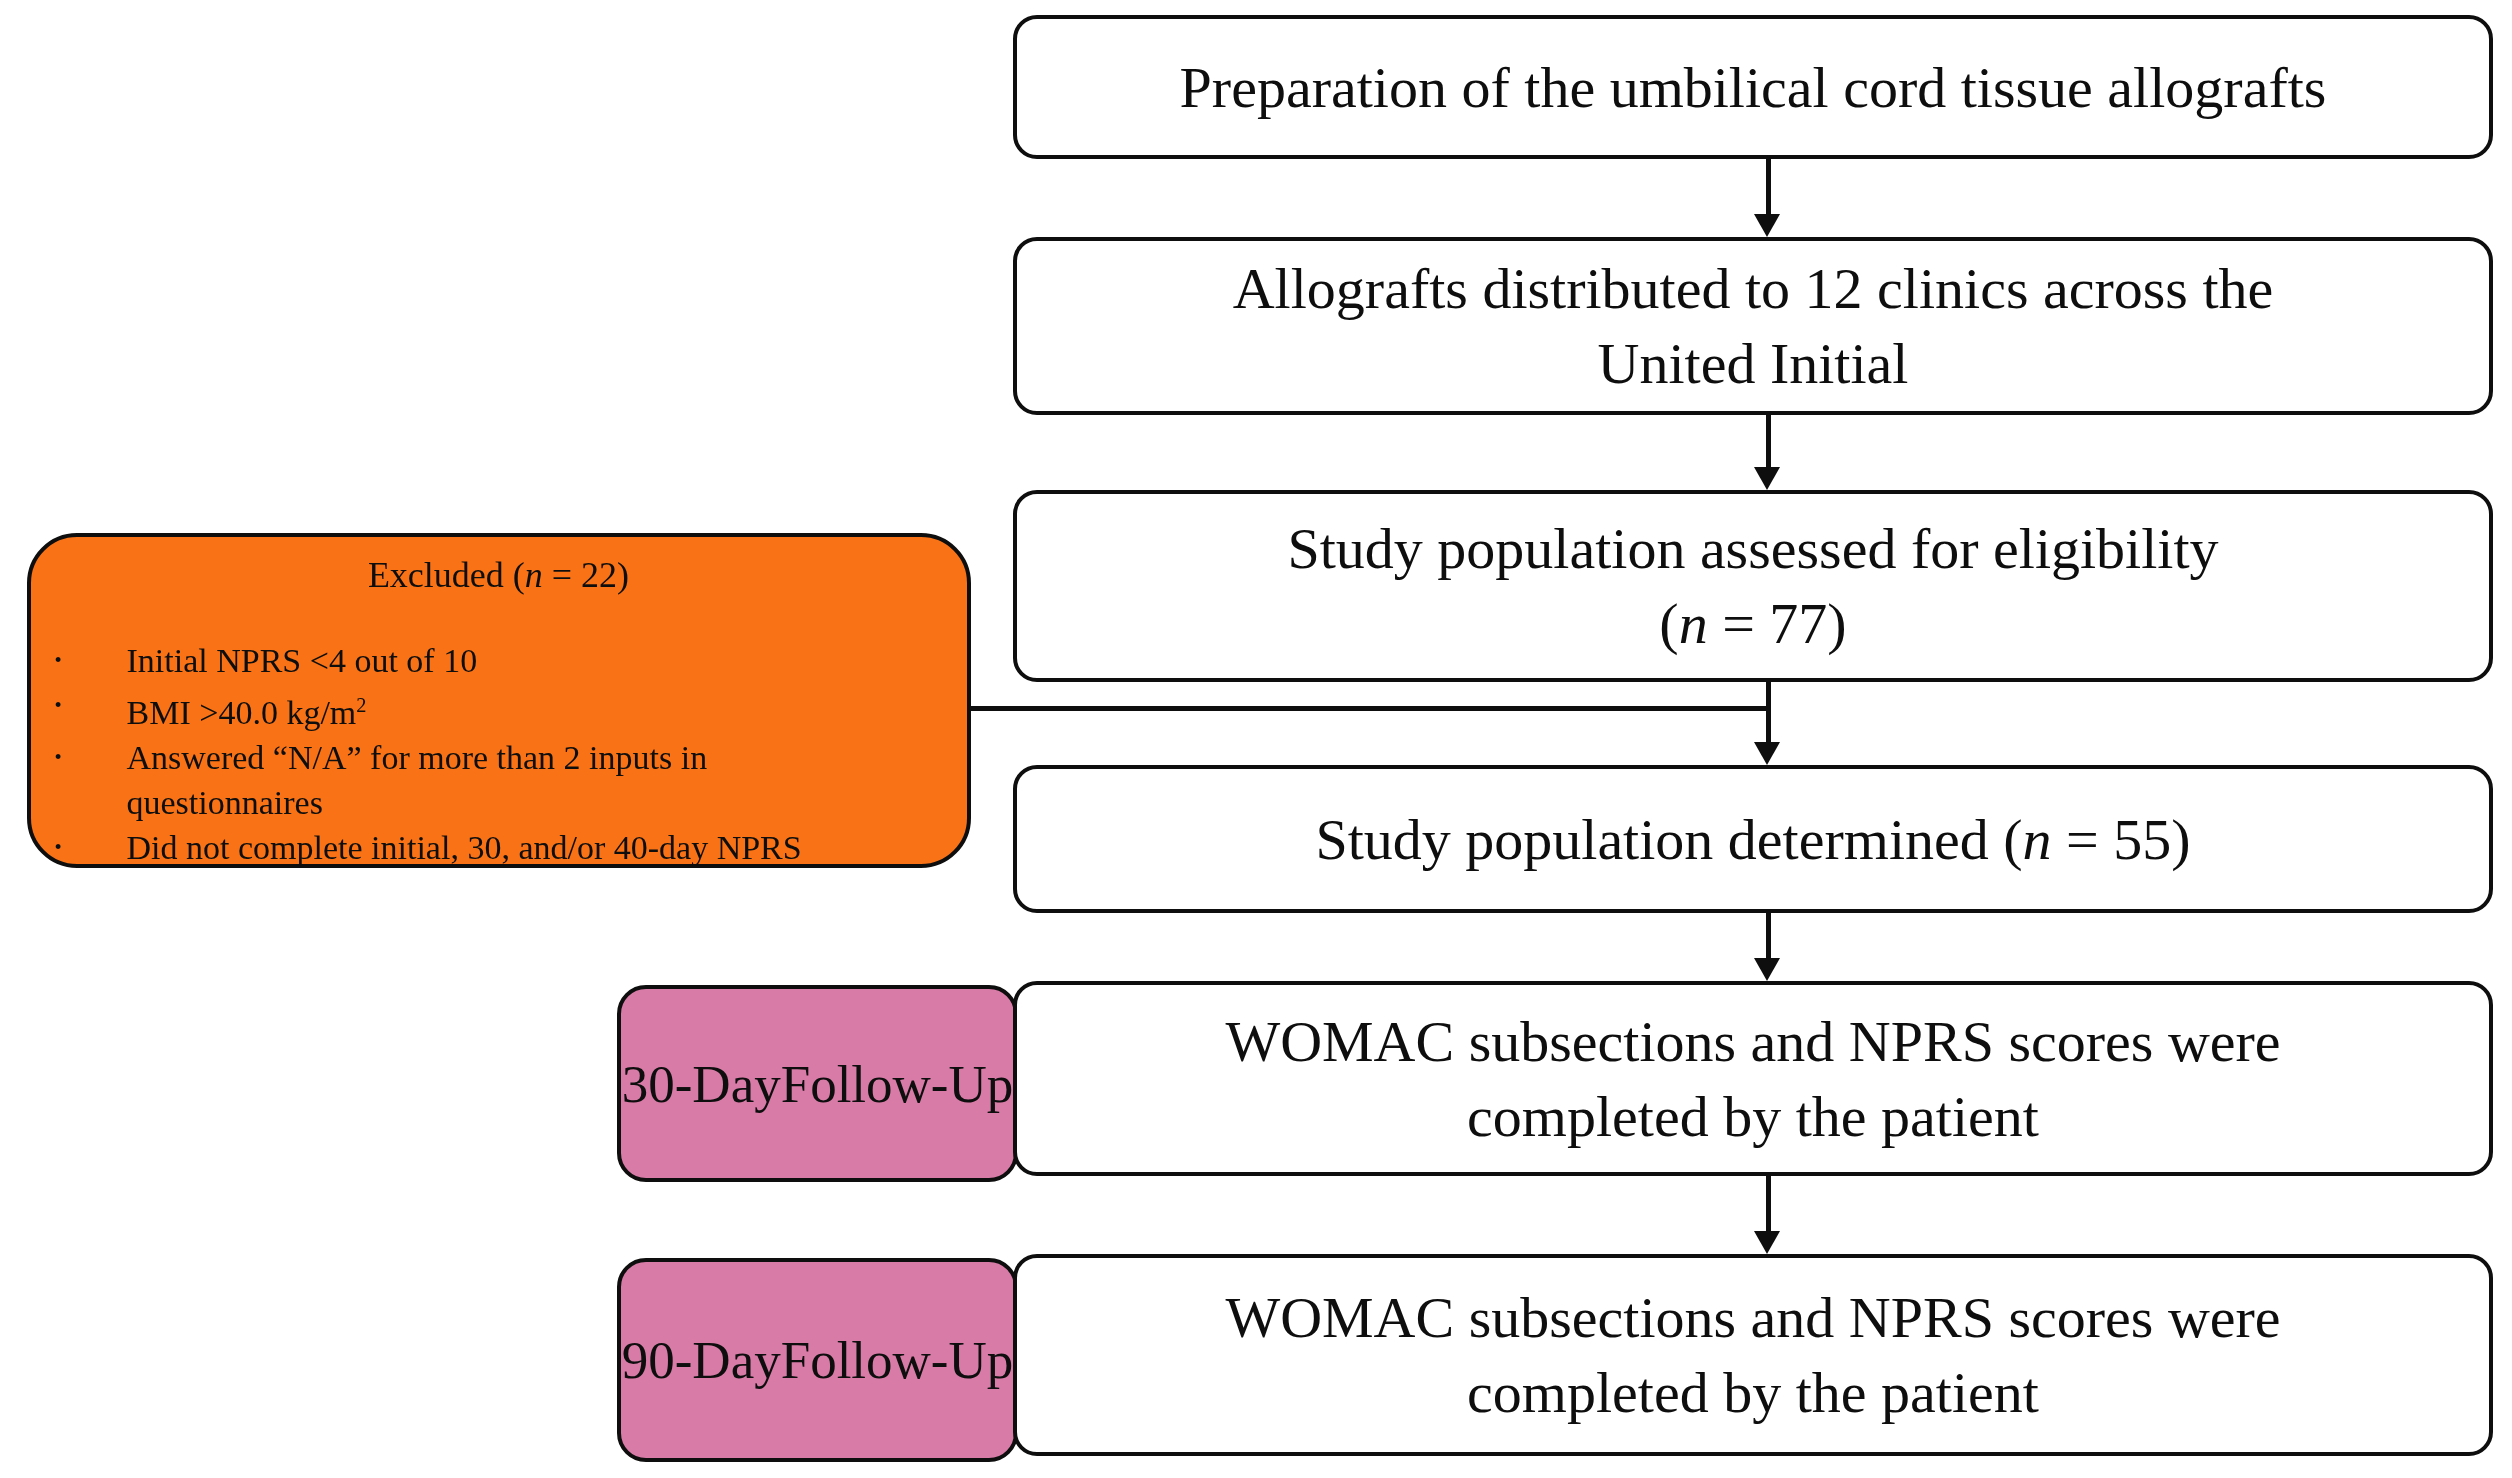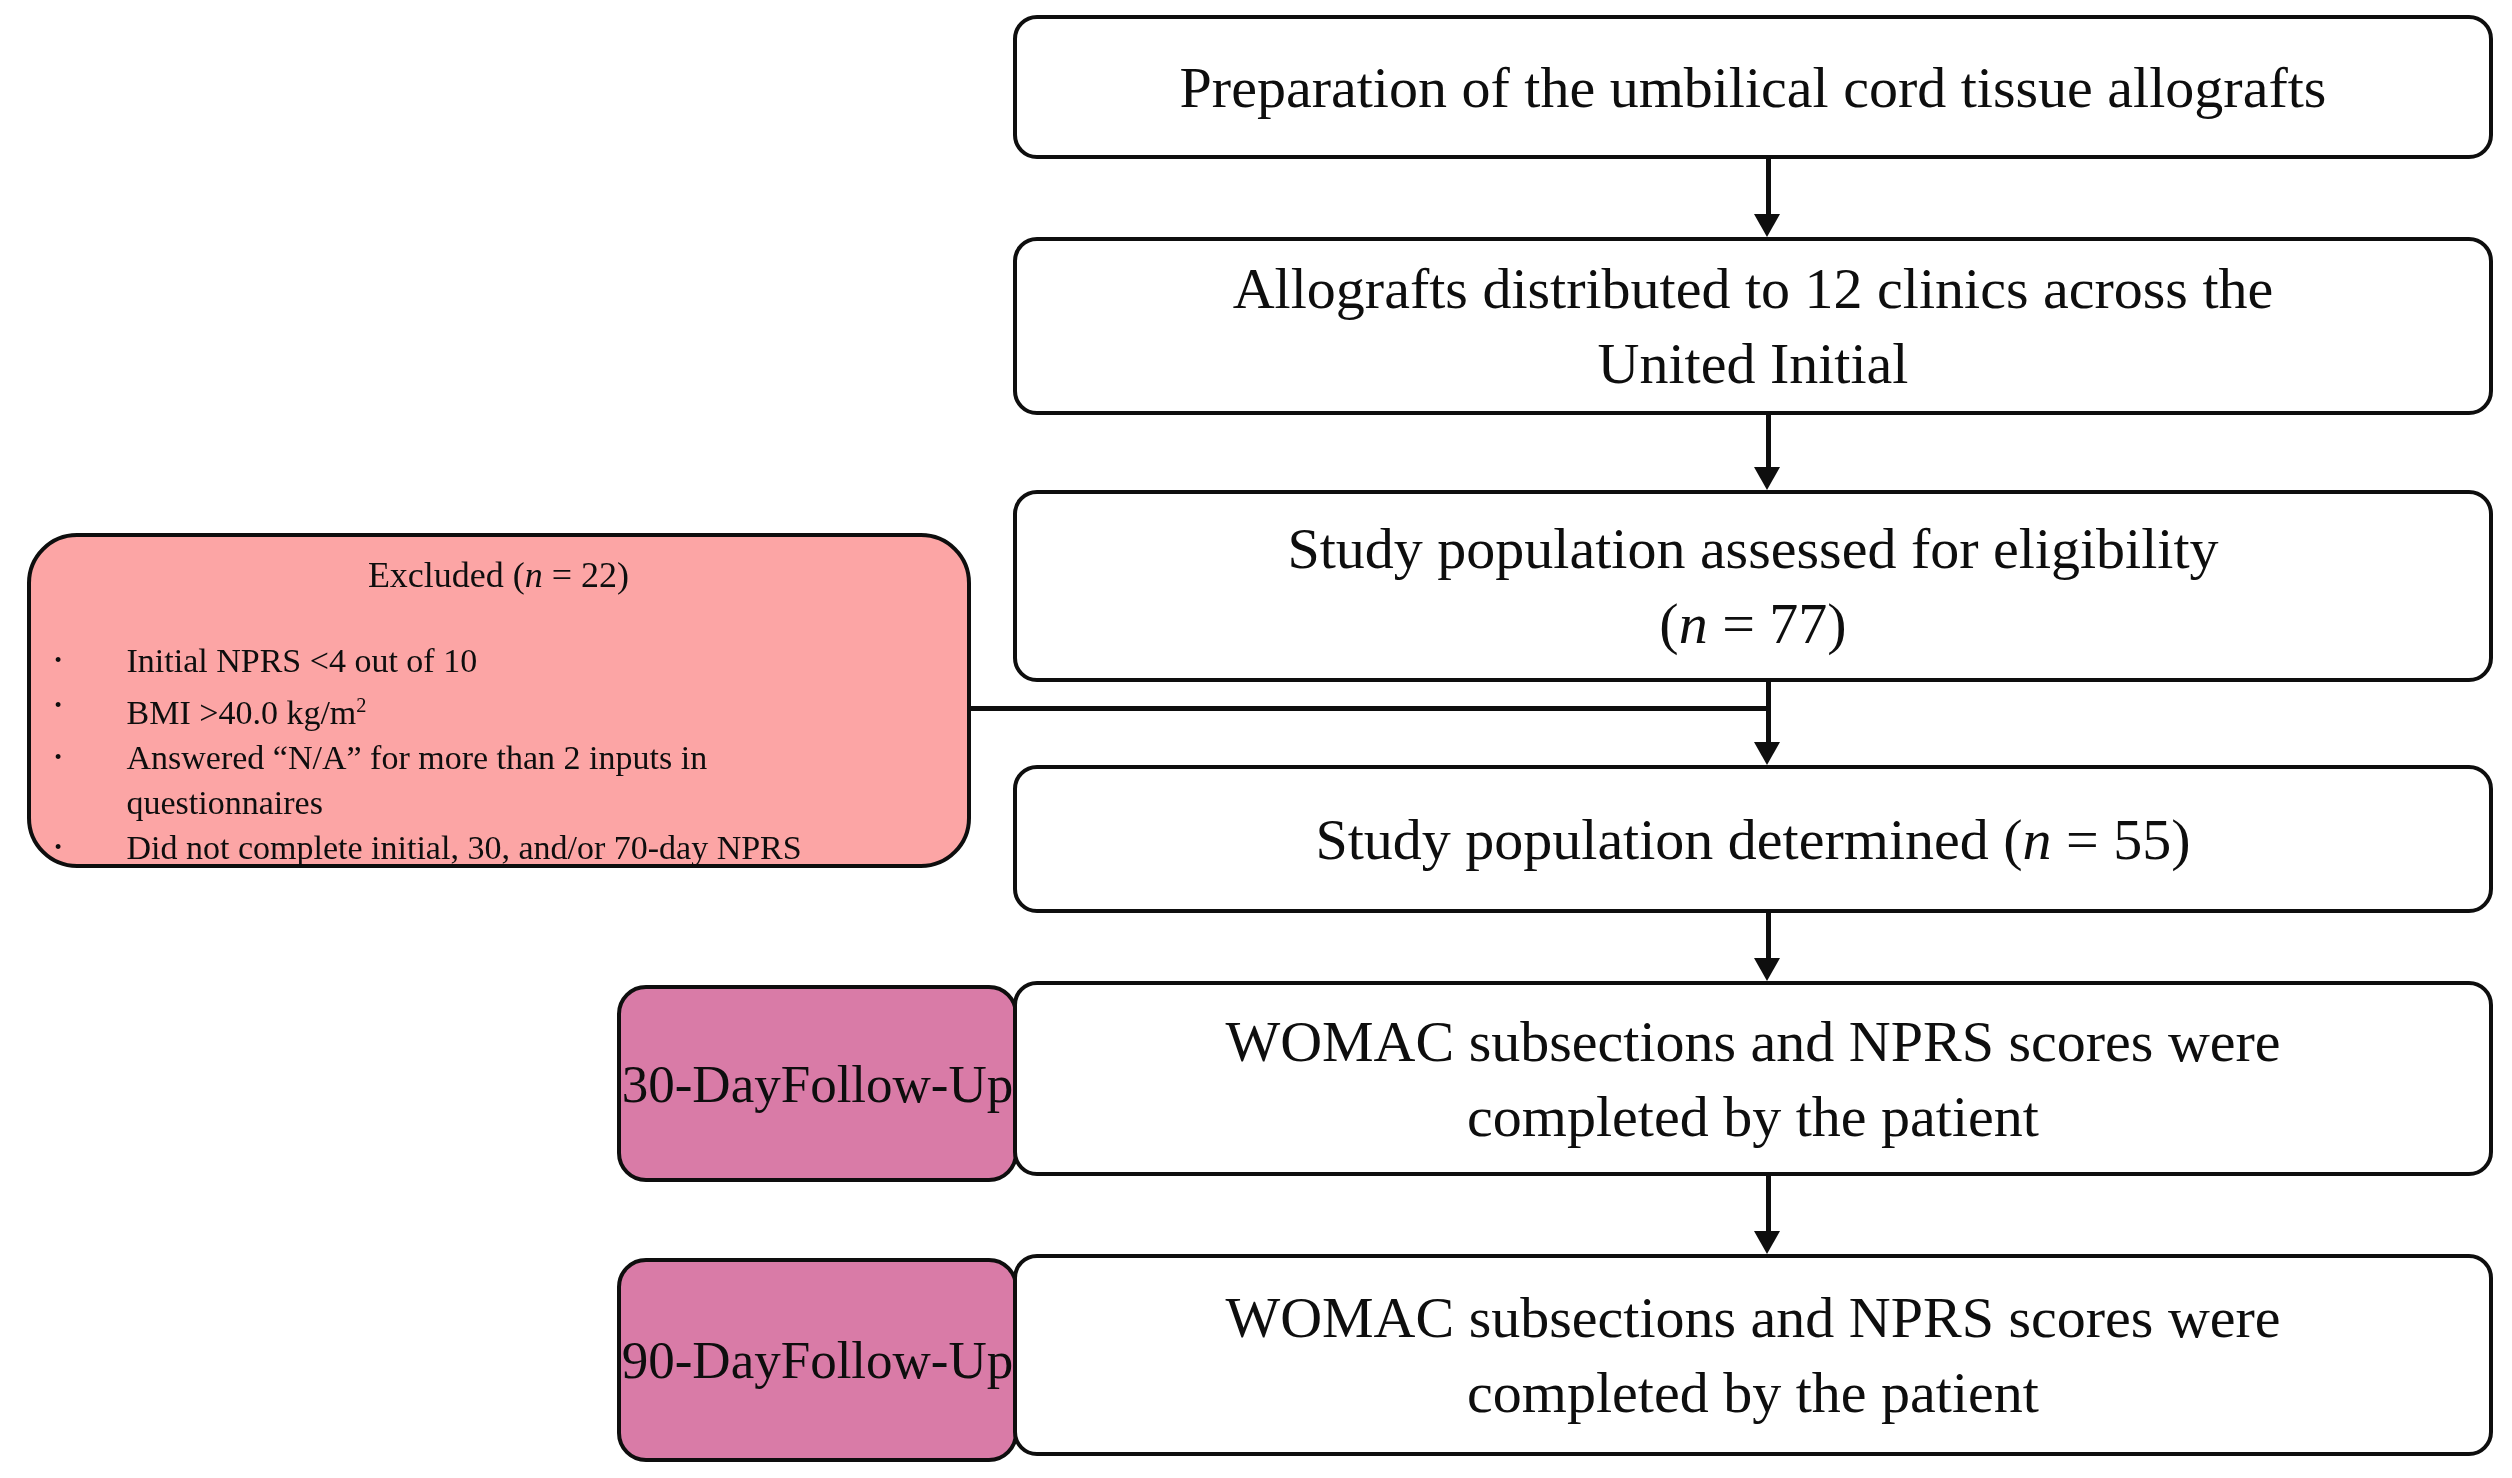--- a/index.html
+++ b/index.html
@@ -29,21 +29,21 @@
     z-index:2;
   }
   .mbox .tline{white-space:nowrap;}
   
   .sbox{
     position:absolute;
     left:26.5px;top:533px;width:944px;height:335px;
     box-sizing:border-box;
     border:4.3px solid var(--ink);
     border-radius:50px;
-    background:#fca5a5;
+    background:#f97316;
     z-index:2;
   }
   .sbox .stitle{
     margin-top:13.7px;
     text-align:center;
     font-size:36px;line-height:48px;
     white-space:nowrap;
   }
   .sbox .blist{margin-top:39px;}
   .sbox .bitem{
@@ -158,19 +158,19 @@
       <div class="bitem">
         <span class="bmark">•</span>
         <span class="btext"><span class="seg">BMI &gt;40.0 kg/m</span><sup class="seg">2</sup></span>
       </div>
       <div class="bitem">
         <span class="bmark">•</span>
         <span class="btext"><span class="seg">Answered “N/A” for more than 2 inputs in</span><br><span class="seg">questionnaires</span></span>
       </div>
       <div class="bitem">
         <span class="bmark">•</span>
-        <span class="btext"><span class="seg">Did not complete initial, 30, and/or 70-day NPRS</span></span>
+        <span class="btext"><span class="seg">Did not complete initial, 30, and/or 40-day NPRS</span></span>
       </div>
     </div>
   </div>
 
 </div>
 
 
 </body></html>

